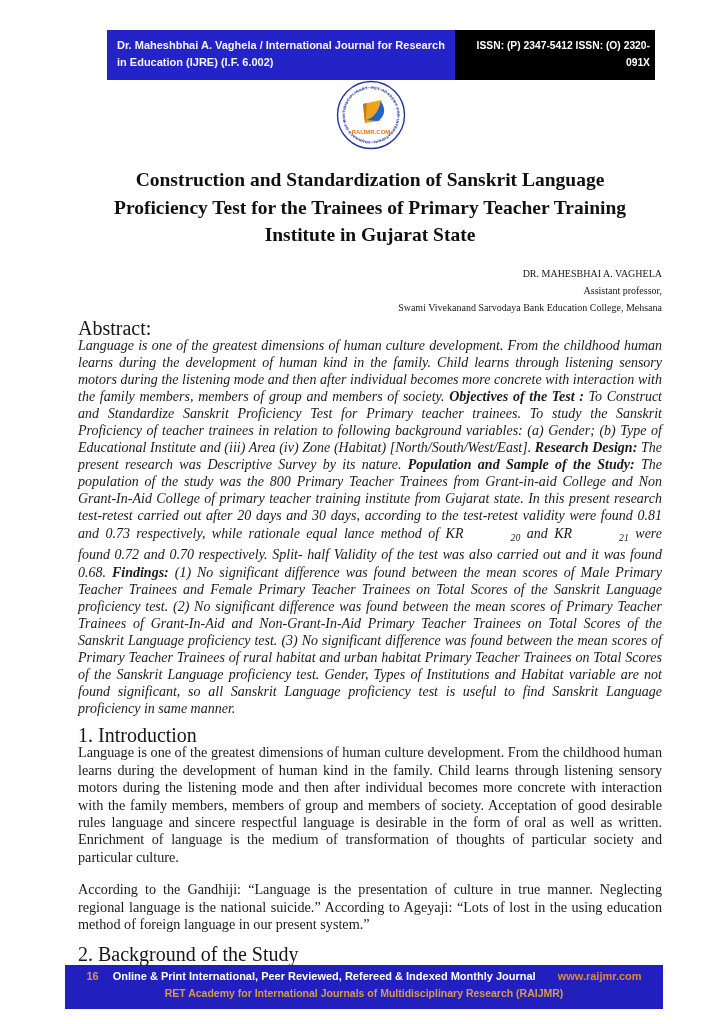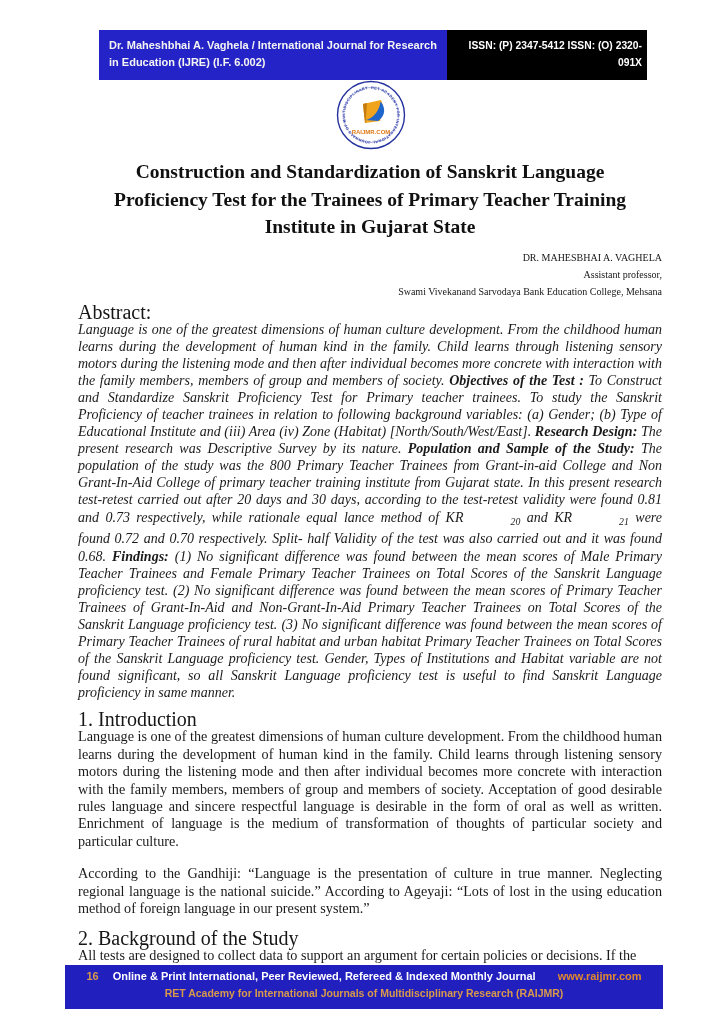--- a/index.html
+++ b/index.html
@@ -11,40 +11,40 @@
   }
   *{box-sizing:border-box;margin:0;padding:0;}
   html,body{background:#ffffff;}
   body{
     width:724px;height:1024px;position:relative;overflow:hidden;
     font-family:"Liberation Serif",serif;color:#161616;
   }
   .page{position:absolute;inset:0;background:#ffffff;}
 
   
-  .header{position:absolute;left:62px;top:30px;width:585px;height:50px;display:flex;z-index:3;padding-left:37px;}
+  .header{position:absolute;left:70px;top:30px;width:585px;height:50px;display:flex;z-index:3;padding-left:37px;}
   .header-left{
     width:372px;background:var(--header-blue);color:#f4f4f2;
     font-family:"Liberation Sans",sans-serif;font-weight:bold;font-size:11px;
     line-height:17px;padding:7px 6px 6px 10px;
   }
   .header-right{
     width:213px;background:var(--header-black);color:#ffffff;
     font-family:"Liberation Sans",sans-serif;font-weight:bold;font-size:10.3px;
     line-height:17px;padding:7px 5px 6px 4px;text-align:right;
   }
 
   
   .logo-row{position:absolute;top:80px;left:78px;width:585px;text-align:center;z-index:2;}
 
   
   .content{position:absolute;top:150px;left:78px;width:584px;z-index:1;}
   .paper-title{
     font-size:19.5px;font-weight:bold;line-height:27.5px;text-align:center;
-    max-width:552px;margin:8px auto;color:#101010;
+    max-width:552px;margin:16px auto;color:#101010;
   }
   .author-block{text-align:right;margin-top:0;font-size:10px;line-height:17px;}
   .h-bold{font-weight:normal;font-size:20px;line-height:18px;}
   .abstract-heading{margin-top:3px;}
   .abstract-text{
     font-style:italic;font-size:14px;line-height:17.1px;text-align:justify;
     color:#1a1a1a;
   }
   .abstract-text sub{font-size:0.7em;margin-left:47px;}
   .body-par{

